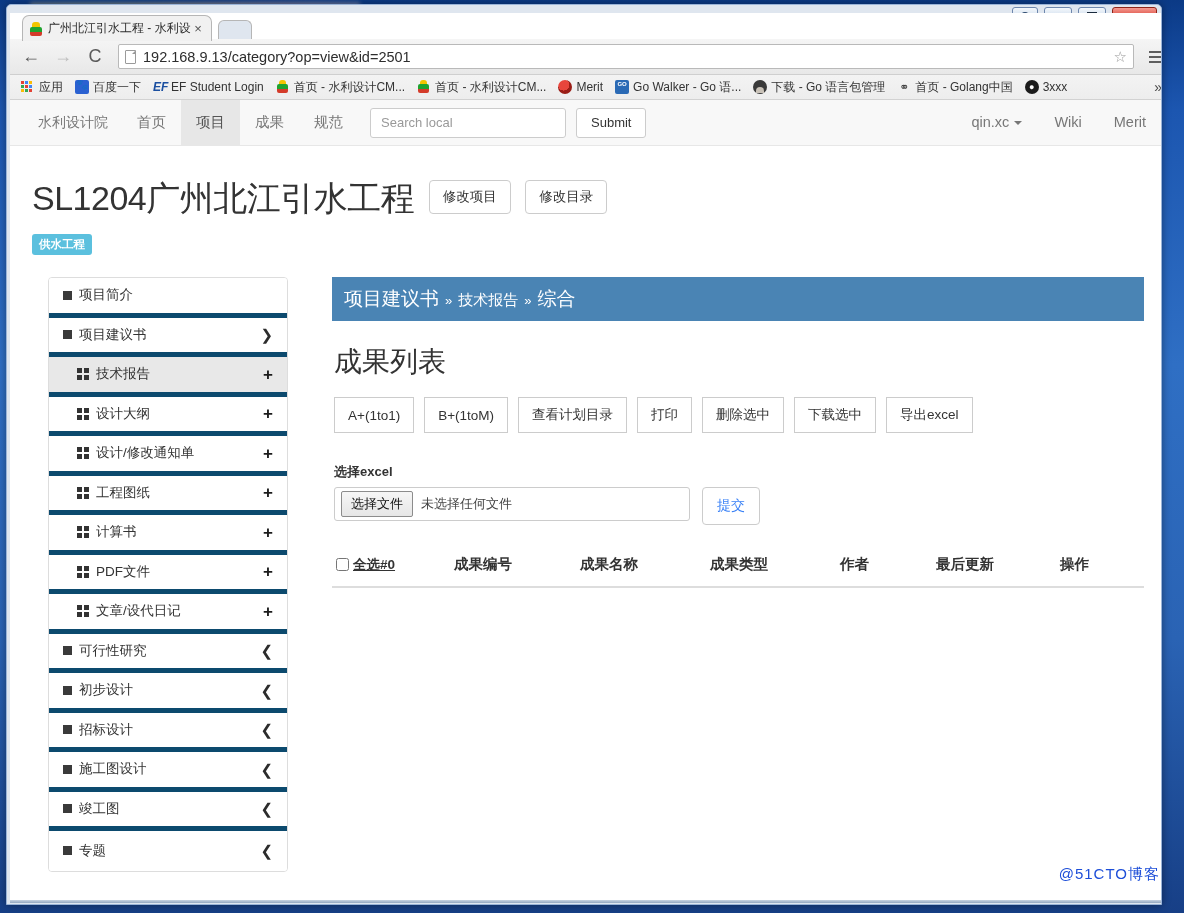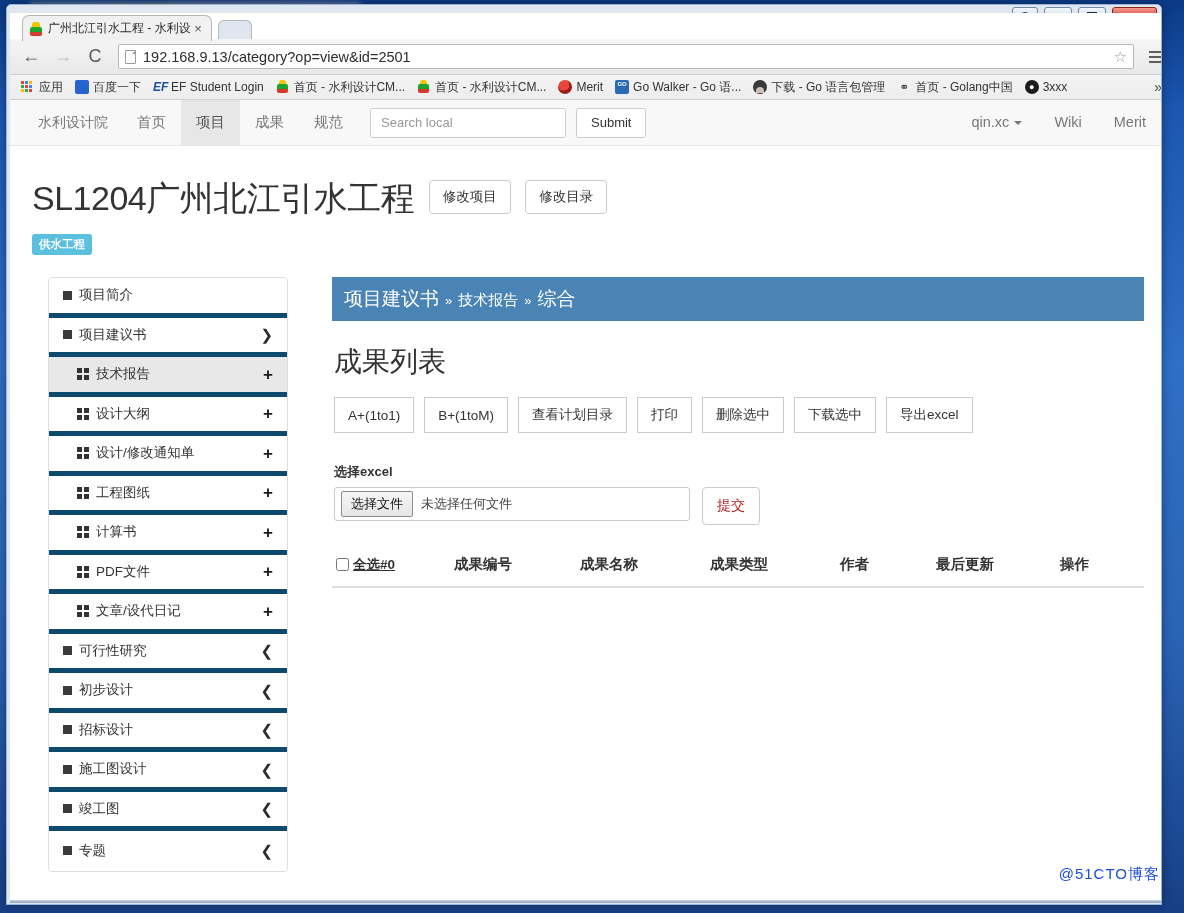--- a/index.html
+++ b/index.html
@@ -356,21 +356,21 @@
   .file-btn {
     border: 1px solid #8c8c8c; border-radius: 2px;
     background: linear-gradient(180deg,#f6f6f6,#e6e6e6);
     padding: 3px 9px; font-size: 13px; color: #111;
     cursor: pointer; font-family: inherit;
   }
   .file-name { margin-left: 8px; font-size: 13px; color: #444; }
   .submit-btn {
     padding: 9px 14px;
     border: 1px solid #ccc; border-radius: 4px;
-    background: #fff; font-size: 14px; color: #b91c1c;
+    background: #fff; font-size: 14px; color: #3b82f6;
     cursor: pointer; font-family: inherit;
   }
 
   table.results {
     width: 100%; border-collapse: collapse;
     margin-top: 22px;
   }
   table.results th {
     font-size: 14.5px; color: #333; font-weight: bold;
     text-align: left;

